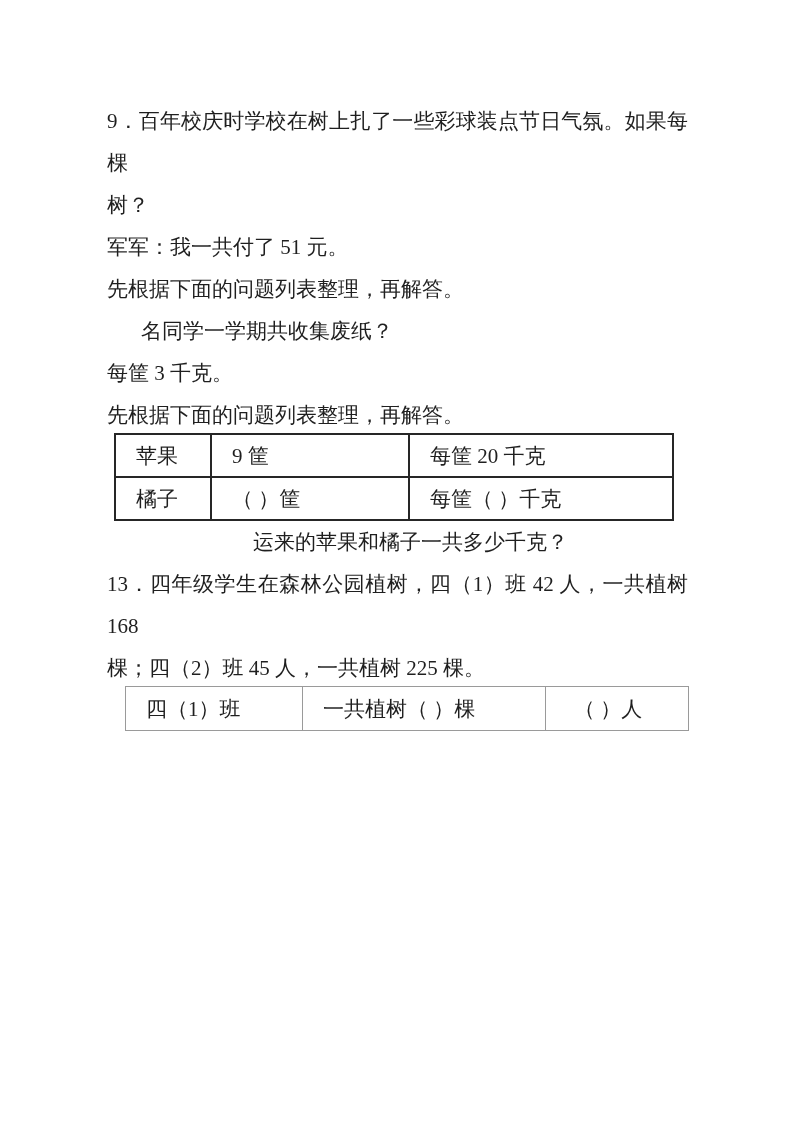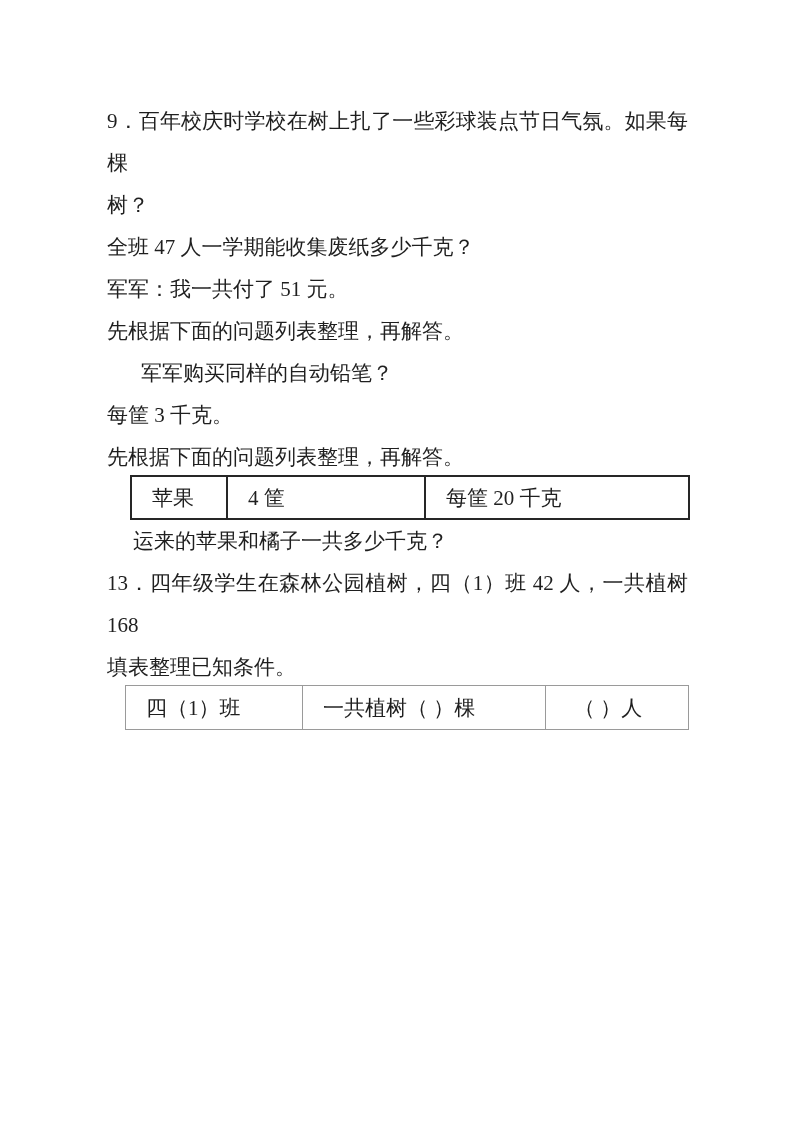--- a/index.html
+++ b/index.html
@@ -23,28 +23,28 @@
     color: #1f1f1f;
   }
   .line {
     min-height: 42px;
   }
   
   .fill {
     text-align: justify;
     text-align-last: justify;
   }
-  .indent-sm { padding-left: 26px; }
+  .indent-sm { padding-left: 26px; text-align: center; }
   .indent-md { padding-left: 34px; }
 
   table.fruit-table {
     border-collapse: collapse;
     table-layout: fixed;
     width: 558px;
-    margin: -3px 0 0 23px;
+    margin: -3px 0 0 7px;
     font-family: Liberation Serif, serif;
   }
   table.fruit-table td {
     border: 2px solid #262626;
     height: 41px;
     padding: 0 4px 0 20px;
     vertical-align: middle;
     line-height: 26px;
   }
   .fruit-col-1 { width: 96px; }
@@ -70,48 +70,52 @@
   table.class-table td.people-cell { padding-left: 28px; }
 </style>
 </head>
 <body>
 
 <div class="page">
 
   <div class="line fill">9．百年校庆时学校在树上扎了一些彩球装点节日气氛。如果每棵</div>
   <div class="line">树？</div>
 
-  <div class="line">全班 47 人一学期能收集废纸多少千克？</div>
 
   <div class="line">军军：我一共付了 51 元。</div>
   <div class="line">先根据下面的问题列表整理，再解答。</div>
-  <div class="line indent-md">军军购买同样的自动铅笔？</div>
+  <div class="line indent-md">名同学一学期共收集废纸？</div>
 
   <div class="line">每筐 3 千克。</div>
   <div class="line">先根据下面的问题列表整理，再解答。</div>
 
   <table class="fruit-table">
     <colgroup>
       <col class="fruit-col-1">
       <col class="fruit-col-2">
       <col class="fruit-col-3">
     </colgroup>
     <tbody>
       <tr>
         <td>苹果</td>
-        <td>4 筐</td>
+        <td>9 筐</td>
         <td>每筐 20 千克</td>
+      </tr>
+      <tr>
+        <td>橘子</td>
+        <td>（ ）筐</td>
+        <td>每筐（ ）千克</td>
       </tr>
     </tbody>
   </table>
 
   <div class="line indent-sm">运来的苹果和橘子一共多少千克？</div>
 
   <div class="line fill">13．四年级学生在森林公园植树，四（1）班 42 人，一共植树 168</div>
-  <div class="line">填表整理已知条件。</div>
+  <div class="line">棵；四（2）班 45 人，一共植树 225 棵。</div>
 
   <table class="class-table">
     <colgroup>
       <col class="class-col-1">
       <col class="class-col-2">
       <col class="class-col-3">
     </colgroup>
     <tbody>
       <tr>
         <td>四（1）班</td>

